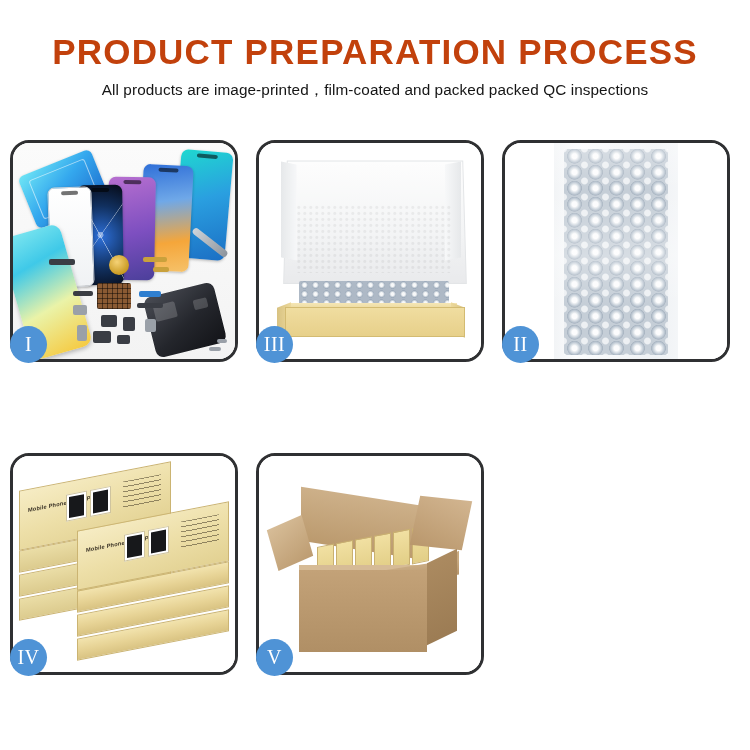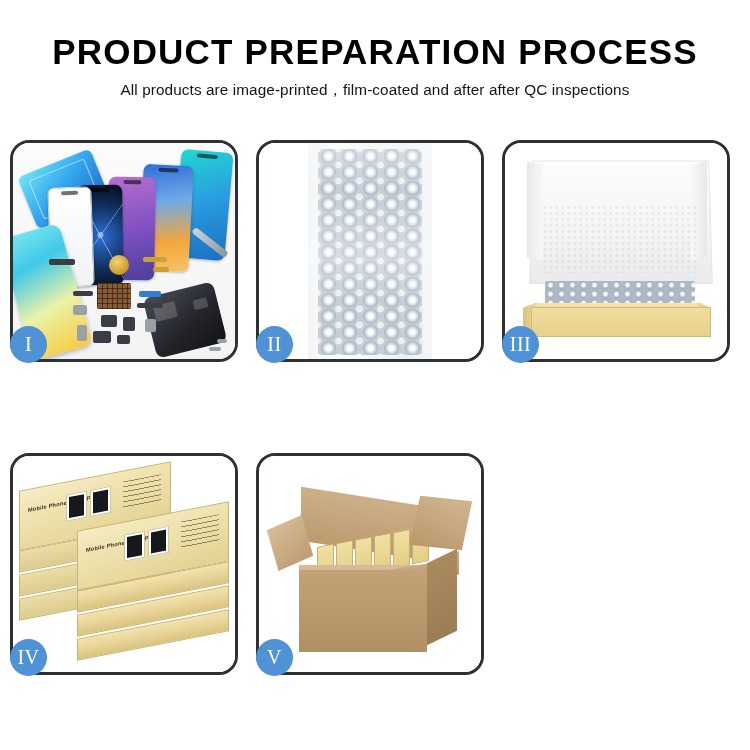--- a/index.html
+++ b/index.html
@@ -17,21 +17,21 @@
 
   
   .header {
     padding-top: 34px;
     text-align: center;
   }
   .title {
     font-size: 35px;
     font-weight: 700;
     letter-spacing: 1.2px;
-    color: #000000;
+    color: #c2410c;
     line-height: 1.05;
     white-space: nowrap;
   }
   .subtitle {
     margin-top: 9px;
     font-size: 15.3px;
     font-weight: 400;
     color: #151515;
     letter-spacing: 0.1px;
     white-space: nowrap;
@@ -383,21 +383,21 @@
   .c6-tab {
     position: absolute; width: 17px; height: 22px;
     background: rgba(150,122,86,.55);
   }
 </style>
 </head>
 <body>
 
 <div class="header">
   <div class="title">PRODUCT PREPARATION PROCESS</div>
-  <div class="subtitle">All products are image-printed，film-coated and after after QC inspections</div>
+  <div class="subtitle">All products are image-printed，film-coated and packed packed QC inspections</div>
 </div>
 
 <div class="grid">
 
   <div class="panel">
     <div class="panel-inner p1">
       <div class="flex-blue"></div>
 
       <div class="ph ph-teal">
           <span class="ph-notch"></span>
@@ -439,41 +439,41 @@
       <div class="part lt" style="left:64px;top:182px;width:10px;height:16px;"></div>
       <div class="part" style="left:80px;top:188px;width:18px;height:12px;"></div>
       <div class="part" style="left:104px;top:192px;width:13px;height:9px;"></div>
       <div class="part lt" style="right:14px;bottom:8px;width:12px;height:4px;"></div>
       <div class="part lt" style="right:8px;bottom:16px;width:10px;height:4px;"></div>
     </div>
     <div class="badge">I</div>
   </div>
 
   <div class="panel">
-    <div class="panel-inner p2">
-      <div class="wrapbag"></div>
-      <div class="bubbles"></div>
-      <div class="bag-sheen"></div>
-    </div>
-    <div class="badge">II</div>
-  </div>
-
-  <div class="panel">
     <div class="panel-inner p3">
       <div class="lid-back"></div>
       <div class="lid-flap-l"></div>
       <div class="lid-flap-r"></div>
       <div class="foam"></div>
       <div class="tray-bubbles"></div>
       <div class="tray-top"></div>
       <div class="tray-side-l"></div>
       <div class="tray-side-r"></div>
       <div class="tray-front"></div>
     </div>
     <div class="badge">III</div>
+  </div>
+
+  <div class="panel">
+    <div class="panel-inner p2">
+      <div class="wrapbag"></div>
+      <div class="bubbles"></div>
+      <div class="bag-sheen"></div>
+    </div>
+    <div class="badge">II</div>
   </div>
 
   <div class="panel">
     <div class="panel-inner p4">
       <div class="stack">
 
         <div class="sbox edge" style="left:0px;  top:42px;"></div>
         <div class="sbox edge" style="left:0px;  top:66px;"></div>
         <div class="sbox edge" style="left:0px;  top:90px;"></div>
         <div class="sbox edge" style="left:0px;  top:114px;"></div>

